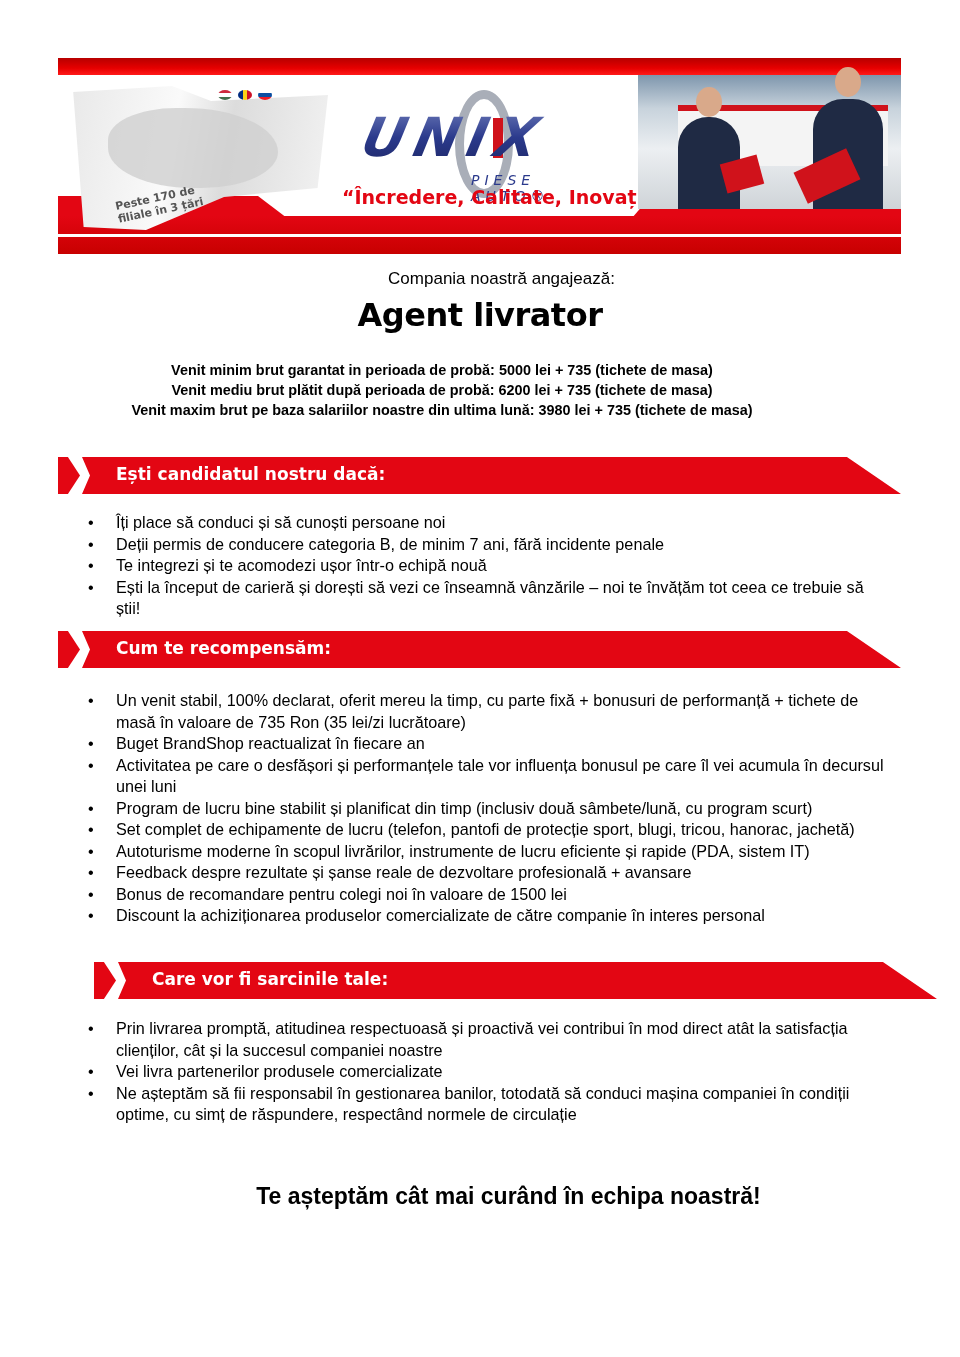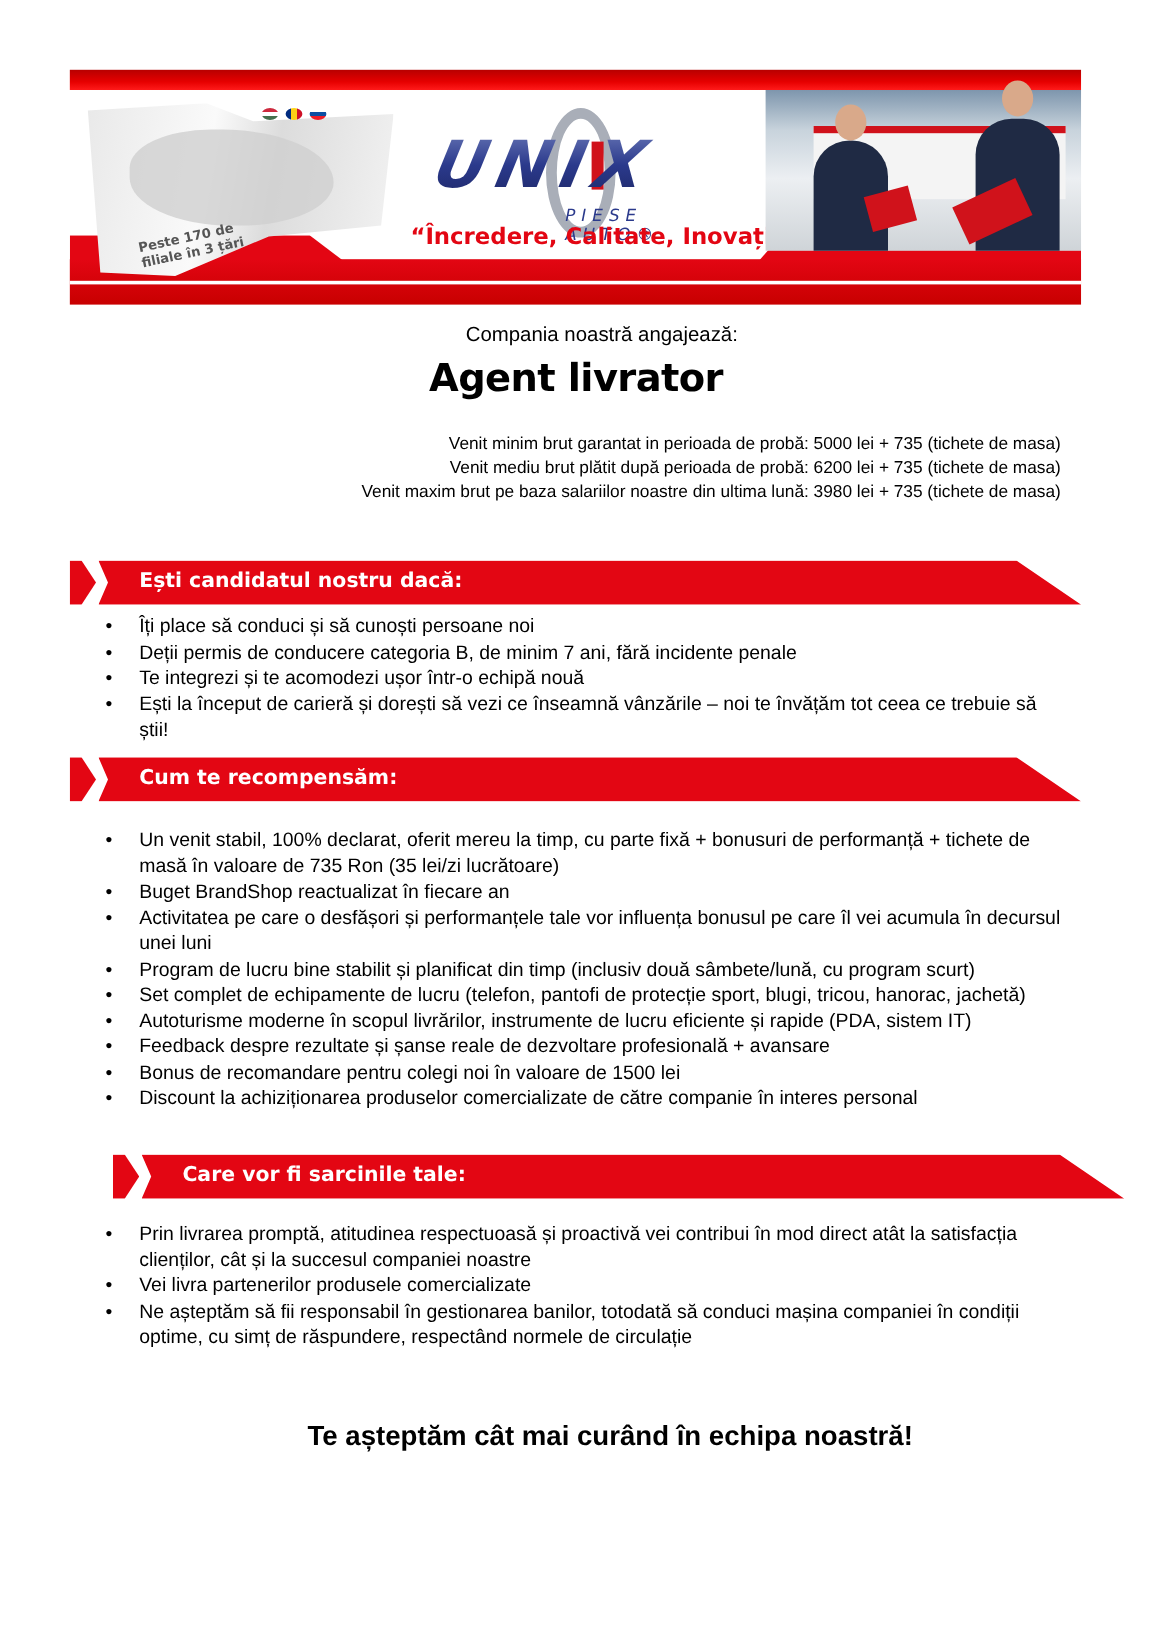--- a/index.html
+++ b/index.html
@@ -47,21 +47,21 @@
   .photo .store { position: absolute; left: 40px; top: 30px; width: 210px; height: 55px; background: #f4f4f4;
         border-top: 6px solid #d0121b; }
   .person { position: absolute; bottom: 0; background: #1f2a44; border-radius: 30px 30px 0 0; }
   .person .head { position: absolute; width: 26px; height: 30px; border-radius: 50%; background: #d9a98a; left: 50%; transform: translateX(-50%); }
   .box { position: absolute; background: #d0121b; }
 
   
   .intro { position: absolute; left: 0; top: 268px; width: 960px; text-align: center; }
   .intro .lead { font-size: 17px; line-height: 22px; padding-left: 43px; }
   .intro .title { font-family: "DejaVu Sans", sans-serif; font-weight: bold; font-size: 32px; margin-top: 6px; letter-spacing: -0.5px; }
-  .salary { position: absolute; left: 0; top: 360px; width: 884px; text-align: right; font-weight: normal; font-size: 14.4px; line-height: 20px; }
+  .salary { position: absolute; left: 0; top: 360px; width: 884px; text-align: center; font-weight: bold; font-size: 14.4px; line-height: 20px; }
 
   
   .section-head { position: absolute; left: 58px; width: 843px; height: 37px; }
   .section-head .arrow { position: absolute; left: 0; top: 0; width: 22px; height: 37px; background: #e30613;
         clip-path: polygon(0 0, 45% 0, 100% 50%, 45% 100%, 0 100%, 0 0); }
   .section-head .bar { position: absolute; left: 24px; top: 0; width: 819px; height: 37px; background: #e30613;
         clip-path: polygon(0 0, 0 50%, 0 0, 0 0); }
   .section-head .bar { clip-path: polygon(0 0, 93.4% 0, 100% 100%, 0 100%, 8px 50%); }
   .section-head .label { position: absolute; left: 58px; top: 7px; color: #fff; font-family: "DejaVu Sans", sans-serif;
         font-weight: bold; font-size: 17px; white-space: nowrap; }
@@ -122,21 +122,21 @@
   <div class="lead">Compania noastră angajează:</div>
   <div class="title">Agent livrator</div>
 </div>
 
 <div class="salary">
   <div>Venit minim brut garantat in perioada de probă: 5000 lei + 735 (tichete de masa)</div>
   <div>Venit mediu brut plătit după perioada de probă: 6200 lei + 735 (tichete de masa)</div>
   <div>Venit maxim brut pe baza salariilor noastre din ultima lună: 3980 lei + 735 (tichete de masa)</div>
 </div>
 
-<div class="section-head" style="top:467px;text-align:right;">
+<div class="section-head" style="top:457px;text-align:right;">
   <div class="arrow"></div>
   <div class="bar"></div>
   <div class="label">Ești candidatul nostru dacă:</div>
 </div>
 <ul class="items" style="top:512px;">
   <li>Îți place să conduci și să cunoști persoane noi</li>
   <li>Deții permis de conducere categoria B, de minim 7 ani, fără incidente penale</li>
   <li>Te integrezi și te acomodezi ușor într-o echipă nouă</li>
   <li>Ești la început de carieră și dorești să vezi ce înseamnă vânzările – noi te învățăm tot ceea ce trebuie să știi!</li>
 </ul>

